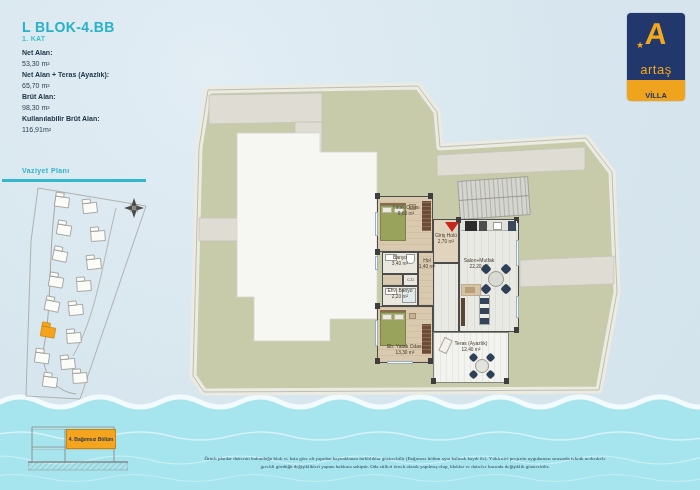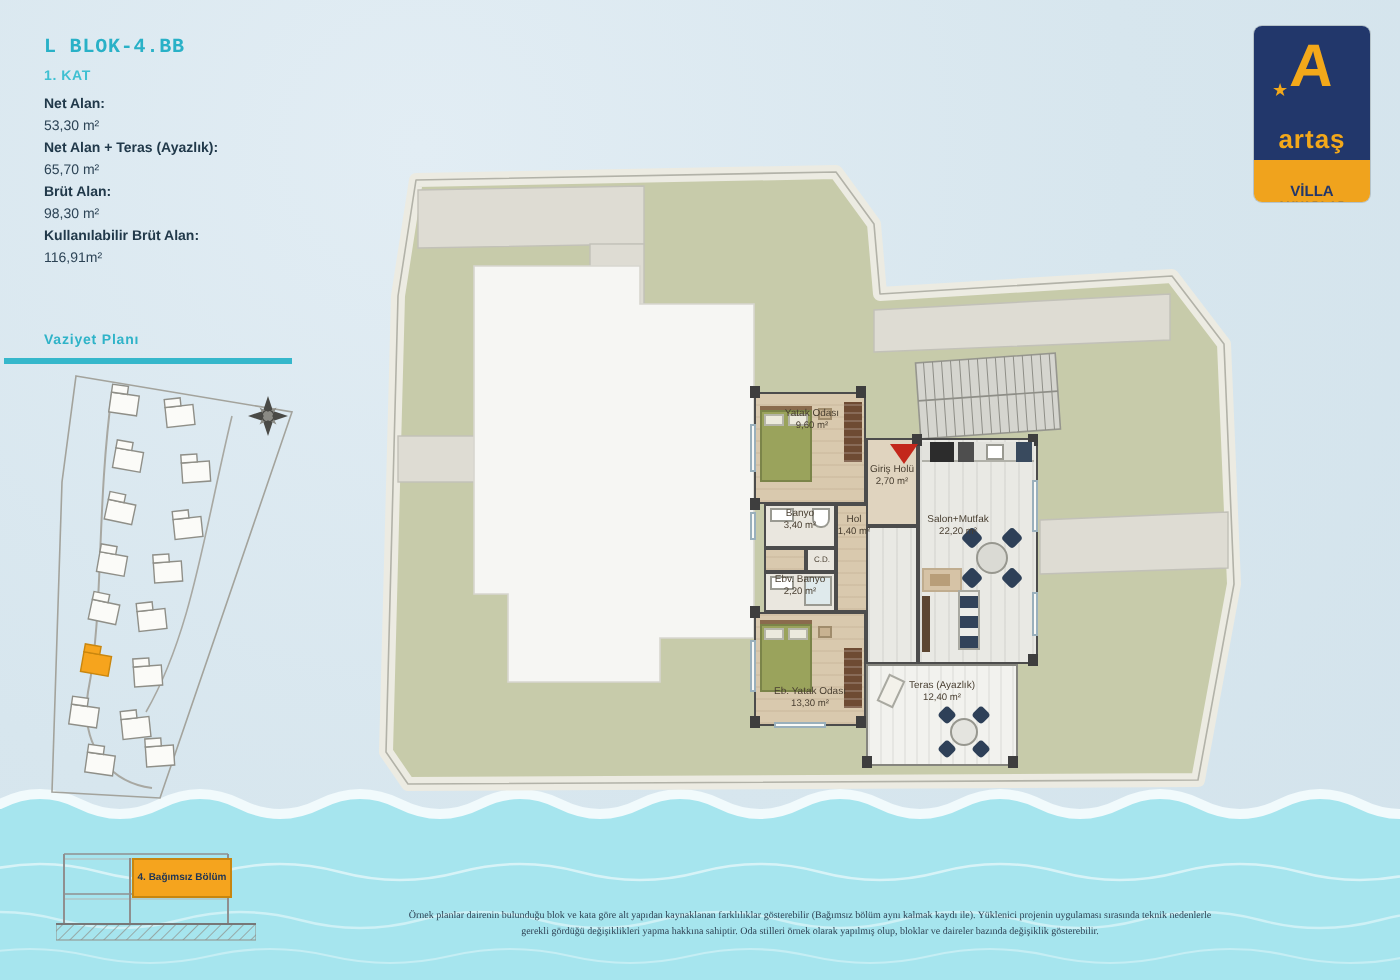--- a/index.html
+++ b/index.html
@@ -2,31 +2,31 @@
 <html><head>
 <meta charset="utf-8">
 <style>
   html,body{margin:0;padding:0;}
   .page{position:relative;width:700px;height:490px;overflow:hidden;
     background:#d9e7ef;
     background-image:radial-gradient(circle at 30% 15%, #e2edf4 0%, #d7e6ee 55%, #d3e3ec 100%);
     font-family:"Liberation Sans",sans-serif;}
   .abs{position:absolute;}
   
-  .title{position:absolute;left:22px;top:19px;font-size:10px;font-weight:700;color:#29b1c7;letter-spacing:.4px;font-family:Liberation Mono, monospace;}
+  .title{position:absolute;left:22px;top:19px;font-size:14px;font-weight:700;color:#29b1c7;letter-spacing:.4px;}
   .floor{position:absolute;left:22px;top:35px;font-size:7px;font-weight:700;color:#3fc0d2;letter-spacing:.3px;}
   .stats{position:absolute;left:22px;top:47px;width:140px;}
   .stat-label{font-size:7px;font-weight:700;color:#21394a;line-height:11px;}
   .stat-value{font-size:7px;color:#2c4355;line-height:11px;}
   
   .logo{position:absolute;left:627px;top:13px;width:58px;height:88px;border-radius:4px;overflow:hidden;box-shadow:0 0 0 .5px rgba(0,0,0,.15);}
   .logo-top{position:absolute;left:0;top:0;width:58px;height:67px;background:#22376b;}
   .logo-a{position:absolute;left:0;top:2px;width:100%;text-align:center;font-size:30px;line-height:38px;font-weight:700;color:#f3a81a;transform:skewX(-4deg);}
   .logo-star{position:absolute;left:9px;top:27px;font-size:9px;color:#f3a81a;}
-  .logo-brand{position:absolute;left:0;bottom:3px;width:100%;text-align:center;font-size:13px;font-weight:700;color:#f3a81a;letter-spacing:.5px;}
+  .logo-brand{position:absolute;left:0;bottom:3px;width:100%;text-align:center;font-size:13px;font-weight:400;color:#f3a81a;letter-spacing:.5px;}
   .logo-band{position:absolute;left:0;top:67px;width:58px;height:21px;background:#f0a31d;text-align:center;}
   .logo-t1{font-size:7.5px;font-weight:700;color:#22376b;line-height:10px;margin-top:11px;}
   .logo-t2{font-size:6px;font-weight:700;color:#22376b;line-height:7px;letter-spacing:.2px;}
   
   .vp-title{position:absolute;left:22px;top:167px;font-size:7px;font-weight:700;color:#2fb3c8;letter-spacing:.4px;}
   .vp-bar{position:absolute;left:2px;top:179px;width:144px;height:2.5px;background:#35b7cb;}
   
   .disclaimer{position:absolute;left:175px;top:455px;width:460px;text-align:center;
     font-family:"Liberation Serif",serif;font-size:5px;line-height:8px;color:#2f4355;}
   .section-label{position:absolute;left:66px;top:429px;width:48px;height:18px;background:#f5a41e;

